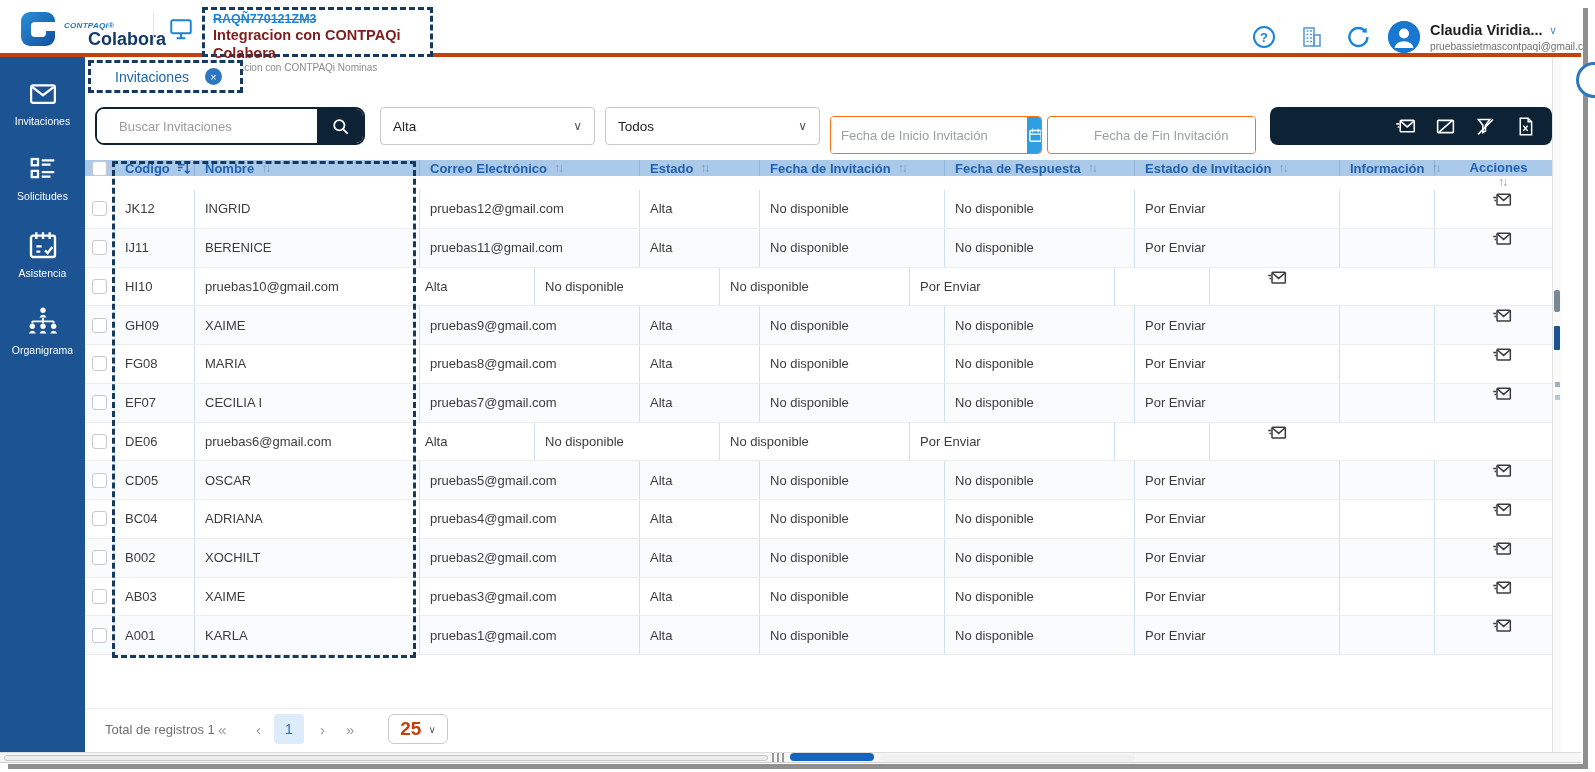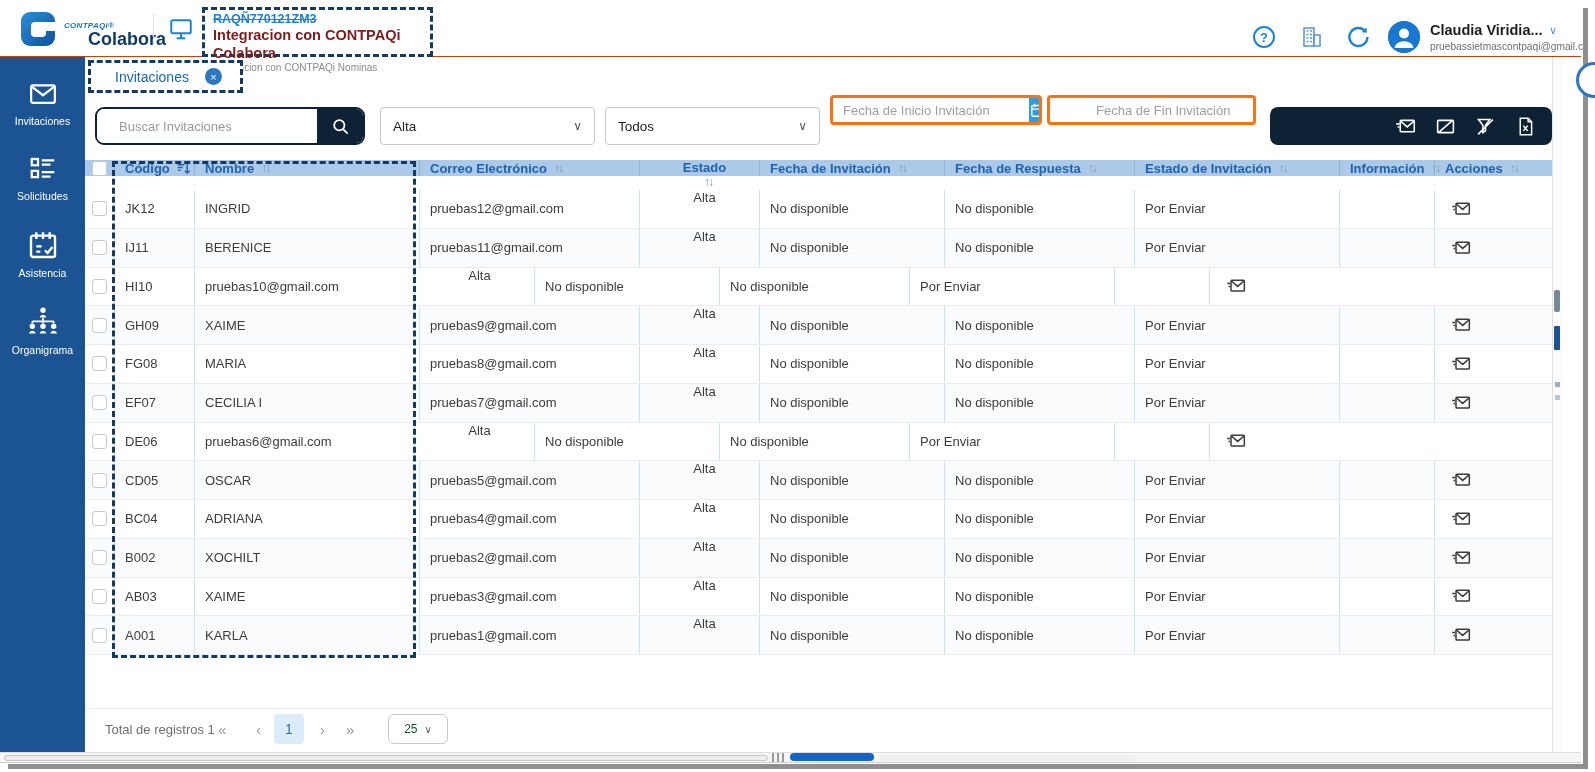--- a/index.html
+++ b/index.html
@@ -1,21 +1,21 @@
 <!DOCTYPE html>
 <html><head>
 <meta charset="utf-8">
 <style>
   *{box-sizing:border-box;margin:0;padding:0;}
   body{margin:0;background:#fff;font-family:"Liberation Sans",sans-serif;}
   .screen{position:relative;width:1595px;height:772px;overflow:hidden;background:#fff;outline:1px solid #c6c6c6;}
   .abs{position:absolute;}
 
   
-  .topbar{left:0;top:0;width:1581px;height:57px;background:#fff;border-bottom:1px solid #c2410c;}
+  .topbar{left:0;top:0;width:1581px;height:57px;background:#fff;border-bottom:4px solid #c2410c;}
   .logo-wrap{left:18px;top:9px;display:flex;align-items:center;gap:6px;}
   .brand-txt{display:flex;flex-direction:column;justify-content:flex-end;padding-top:10px;}
   .brand-small{font-size:8px;color:#1b75bc;font-weight:bold;font-style:italic;letter-spacing:.3px;}
   .brand{font-size:18px;font-weight:bold;color:#123a66;line-height:1;margin-left:24px;}
   .top-divider{left:153px;top:13px;width:1px;height:31px;background:#e2e2e2;}
   .monitor-btn{left:167px;top:16px;width:28px;height:26px;}
 
   .anno{border:3px dashed #16395f;background:transparent;z-index:6;}
   .anno-header{left:202px;top:7px;width:231px;height:50px;padding:2px 8px;background:#fff;}
   .rfc{color:#1b84d6;font-weight:bold;font-size:12.5px;text-decoration:line-through;}
@@ -47,60 +47,60 @@
   .search-input{flex:1;border:none;outline:none;padding:0 22px;font-size:13px;font-family:"Liberation Sans",sans-serif;color:#a21caf;}
   .search-input::placeholder{color:#9a9a9a;}
   .search-btn{width:46px;background:#0e2236;display:flex;align-items:center;justify-content:center;cursor:pointer;}
 
   .select{top:107px;height:38px;border:1px solid #c9c9c9;border-radius:4px;background:#fff;display:flex;align-items:center;justify-content:space-between;padding:0 12px;cursor:pointer;}
   .select .val{font-size:13.5px;color:#222;}
   .select .chev{font-size:12px;color:#555;}
   .sel-status{left:380px;width:215px;}
   .sel-scope{left:605px;width:215px;}
 
-  .datebox{top:95px;height:30px;border:3px solid #f97316;border-radius:4px;background:#fff;display:flex;overflow:hidden;}
+  .datebox{top:116px;height:38px;border:1px solid #f97316;border-radius:4px;background:#fff;display:flex;overflow:hidden;}
   .date-input{flex:1;border:none;outline:none;padding:0 10px;font-size:13px;font-family:"Liberation Sans",sans-serif;color:#333;}
   .date-input::placeholder{color:#9aa0a6;}
   .date-btn{width:40px;background:#2d9fe0;display:flex;align-items:center;justify-content:center;cursor:pointer;}
   .date-start{left:830px;width:212px;}
   .date-end{left:1047px;width:209px;padding-left:36px;}
 
   .iconbar{left:1270px;top:107px;width:282px;height:38px;background:#0e2236;border-radius:8px;display:flex;align-items:center;justify-content:flex-end;gap:19px;padding-right:16px;}
   .iconbar .ib{width:21px;height:21px;color:#fff;cursor:pointer;}
 
   
   .thead{left:85px;top:160px;width:1467px;height:16px;background:#abc9e9;display:flex;}
   .thead .th{display:flex;align-items:center;padding-left:10px;border-right:1px solid #8fb4d9;font-size:13px;font-weight:bold;color:#1e62b0;cursor:pointer;}
   .thead .th:last-child{border-right:none;}
   .thead .th .sort{margin-left:7px;font-size:12px;font-weight:normal;color:#7d99bb;letter-spacing:-2px;}
   .th-check{justify-content:center;padding-left:0 !important;cursor:default !important;}
 
-  .w0{width:30px;} .w1{width:80px;} .w2{width:225px;} .w3{width:220px;} .w4{width:120px;flex-direction:column;}
-  .w5{width:185px;} .w6{width:190px;} .w7{width:205px;} .w8{width:95px;} .w9{width:117px;}
+  .w0{width:30px;} .w1{width:80px;} .w2{width:225px;} .w3{width:220px;} .w4{width:120px;}
+  .w5{width:185px;} .w6{width:190px;} .w7{width:205px;} .w8{width:95px;} .w9{width:117px;flex-direction:column;}
 
   .tbody{left:85px;top:190px;width:1467px;}
   .trow{display:flex;height:38.75px;border-bottom:1px solid #ededed;background:#fff;}
   .trow.alt{background:#fafbfc;}
   .trow .td{display:flex;align-items:center;padding-left:10px;border-right:1px solid #cfe2f4;font-size:13px;color:#3c3c3c;overflow:hidden;white-space:nowrap;}
   .trow .td:last-child{border-right:none;}
   .td-check{justify-content:center;padding-left:0 !important;}
   .td-act{padding-left:16px !important;color:#16293e;}
 
   .cb{width:15px;height:15px;border:1.5px solid #c9c9c9;border-radius:3px;background:#fff;cursor:pointer;}
 
   .anno-cols{left:112px;top:161px;width:304px;height:497px;pointer-events:none;}
 
   
   .footer-line{left:85px;top:708px;width:1467px;height:1px;background:#ececec;}
   .total-lbl{left:105px;top:722px;font-size:13px;color:#6f6f6f;}
   .pg{top:721px;font-size:15px;color:#979797;cursor:pointer;}
   .pg-first{left:218px;} .pg-prev{left:256px;} .pg-next{left:320px;} .pg-last{left:346px;}
   .pg-current{left:274px;top:714px;width:30px;height:30px;background:#dcecfa;border-radius:4px;color:#2f6fb2;font-size:14px;display:flex;align-items:center;justify-content:center;cursor:pointer;}
   .pg-size{left:388px;top:714px;width:60px;height:30px;border:1px solid #c9c9c9;border-radius:6px;background:#fff;display:flex;align-items:center;justify-content:center;gap:7px;cursor:pointer;}
-  .pg-size .val{font-size:12px;color:#14532d;}
+  .pg-size .val{font-size:19px;color:#c2410c;font-weight:bold;}
   .pg-size .chev{font-size:10px;color:#555;}
 
   
   .hscroll{left:0;top:752px;width:1581px;height:11px;background:#f6f6f6;border-top:1px solid #ddd;border-bottom:1px solid #cfcfcf;}
   .hs-track-left{left:4px;top:755px;width:764px;height:6px;background:#ededed;border:1px solid #c6c6c6;border-radius:3px;}
   .hs-grip{left:772px;top:753px;width:14px;height:9px;background:repeating-linear-gradient(90deg,#9a9a9a 0 2px,transparent 2px 5px);}
   .hs-thumb{left:790px;top:753px;width:84px;height:8px;background:#1565c0;border-radius:4px;cursor:pointer;}
   .hs-track-right{left:880px;top:755px;width:255px;height:6px;background:#f0f0f0;border-radius:3px;}
 
   .vstrip{left:1552px;top:57px;width:10px;height:695px;background:#fbfbfb;border-left:1px solid #e0e0e0;}

